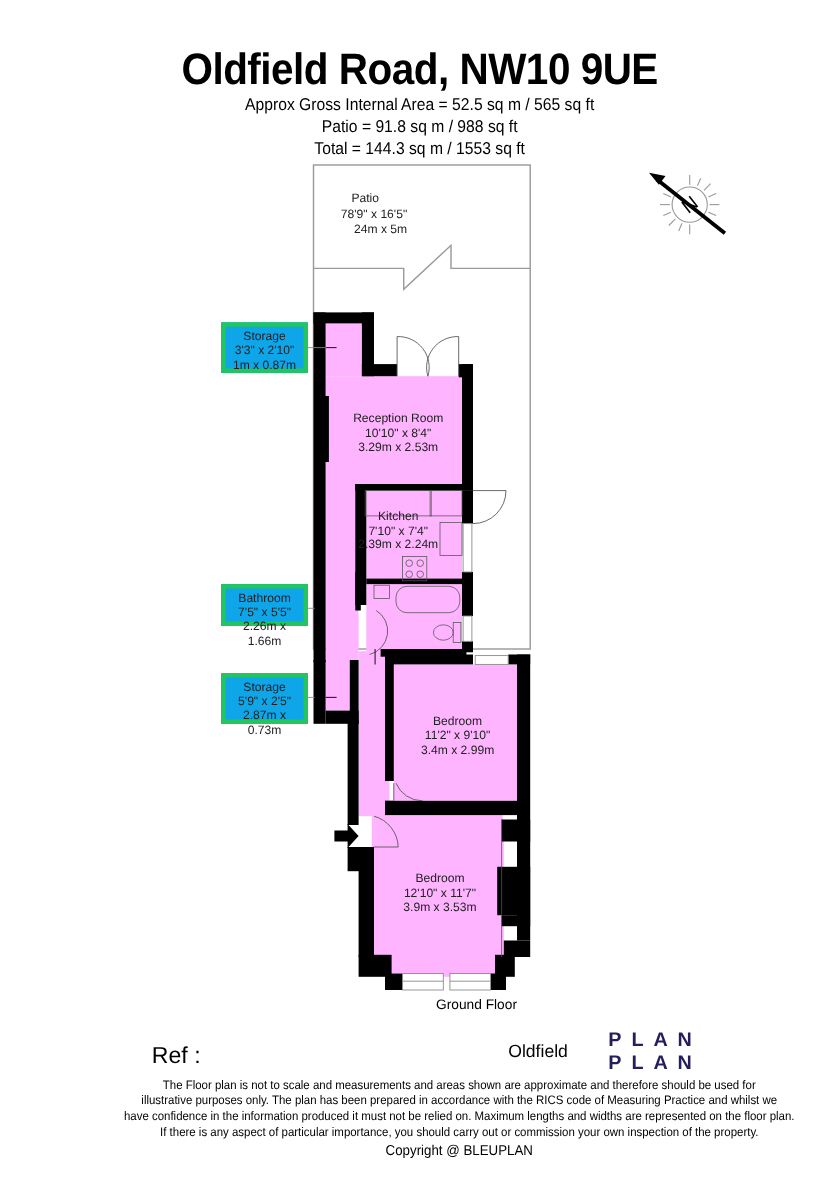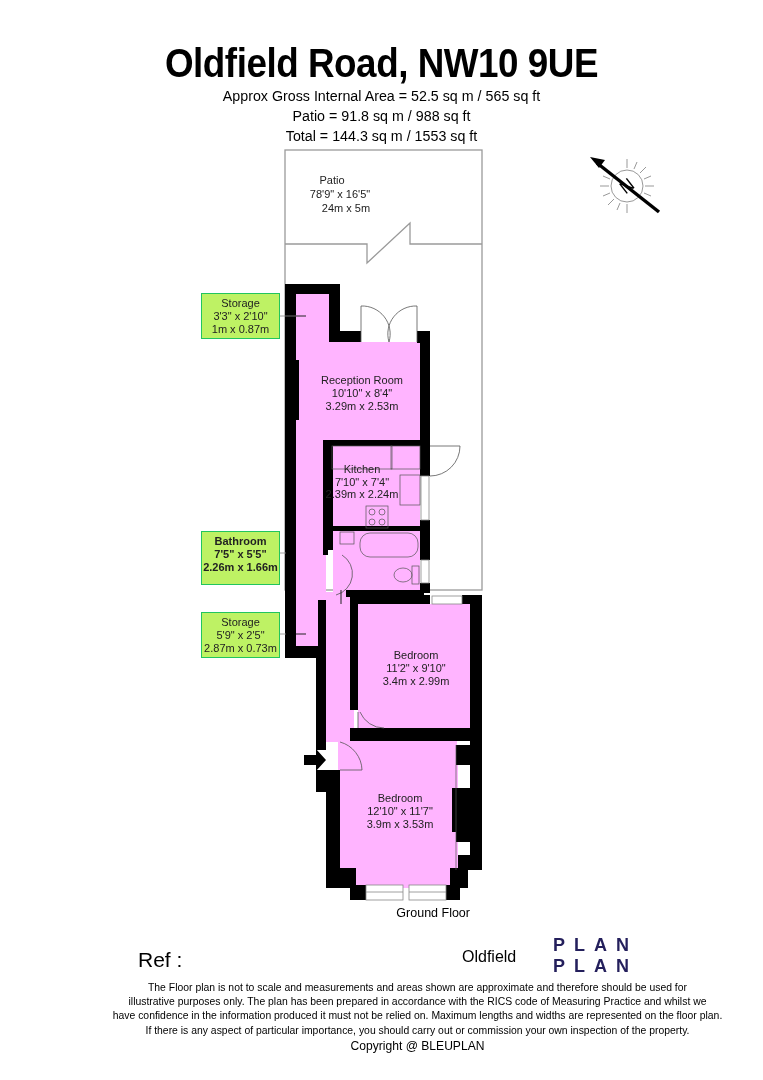--- a/index.html
+++ b/index.html
@@ -5,21 +5,21 @@
     html, body { margin: 0; padding: 0; background: #ffffff; }
     body { width: 763px; height: 1080px; position: relative; overflow: hidden;
            font-family: "Liberation Sans", sans-serif; color: #000; }
     .header { position: absolute; left: 0; top: 12px; width: 763px; text-align: center; margin-top: 28px; }
     .title { font-size: 40px; font-weight: bold; letter-spacing: -0.5px; line-height: 46px; margin: 0;
              transform: scaleX(0.92); }
     .subline { font-size: 15.5px; line-height: 20px; transform: scaleX(0.92); }
     .plan { position: absolute; left: 0; top: 0; width: 763px; height: 1080px; }
     .plan text { font-family: "Liberation Sans", sans-serif; }
     .lbl { font-size: 11px; fill: #222; text-anchor: middle; }
-    .callout { position: absolute; background: #bef264; border: 1px solid #22c55e; text-align: center;
+    .callout { position: absolute; background: #0ea5e9; border: 4px solid #22c55e; text-align: center;
                font-size: 11px; line-height: 13px; color: #222; padding: 3px 0; box-sizing: border-box; }
     .ground { position: absolute; left: 340px; top: 906px; width: 130px; text-align: right; font-size: 12.5px; }
     .ref { position: absolute; left: 138px; top: 948px; font-size: 21px; }
     .copyright-lbl { position: absolute; left: 462px; top: 948px; font-size: 16px; }
     .logo { position: absolute; left: 553px; top: 935px; font-weight: bold; color: #241f5c;
             font-size: 18px; line-height: 21px; letter-spacing: 9px; }
     .disclaimer { position: absolute; left: 0; top: 980px; width: 763px; text-align: center;
                   font-size: 11.2px; line-height: 14.2px; margin-left: 36px; }
     .disclaimer .line { display: block; transform: scaleX(0.93); }
     .disclaimer .copy { font-size: 13px; line-height: 18px; }
@@ -206,21 +206,21 @@
     <line x1="280" y1="553" x2="286" y2="553"></line>
     <line x1="280" y1="634" x2="286" y2="634"></line>
   </g>
 </svg>
 
 <div class="callout" style="left:201px;top:293px;width:79px;height:46px;">
   <div>Storage</div>
   <div>3'3" x 2'10"</div>
   <div>1m x 0.87m</div>
 </div>
-<div class="callout" style="left:201px;top:531px;width:79px;height:54px;font-weight:bold;">
+<div class="callout" style="left:201px;top:531px;width:79px;height:38px;">
   <div>Bathroom</div>
   <div>7'5" x 5'5"</div>
   <div>2.26m x 1.66m</div>
 </div>
 <div class="callout" style="left:201px;top:612px;width:79px;height:46px;">
   <div>Storage</div>
   <div>5'9" x 2'5"</div>
   <div>2.87m x 0.73m</div>
 </div>
 

